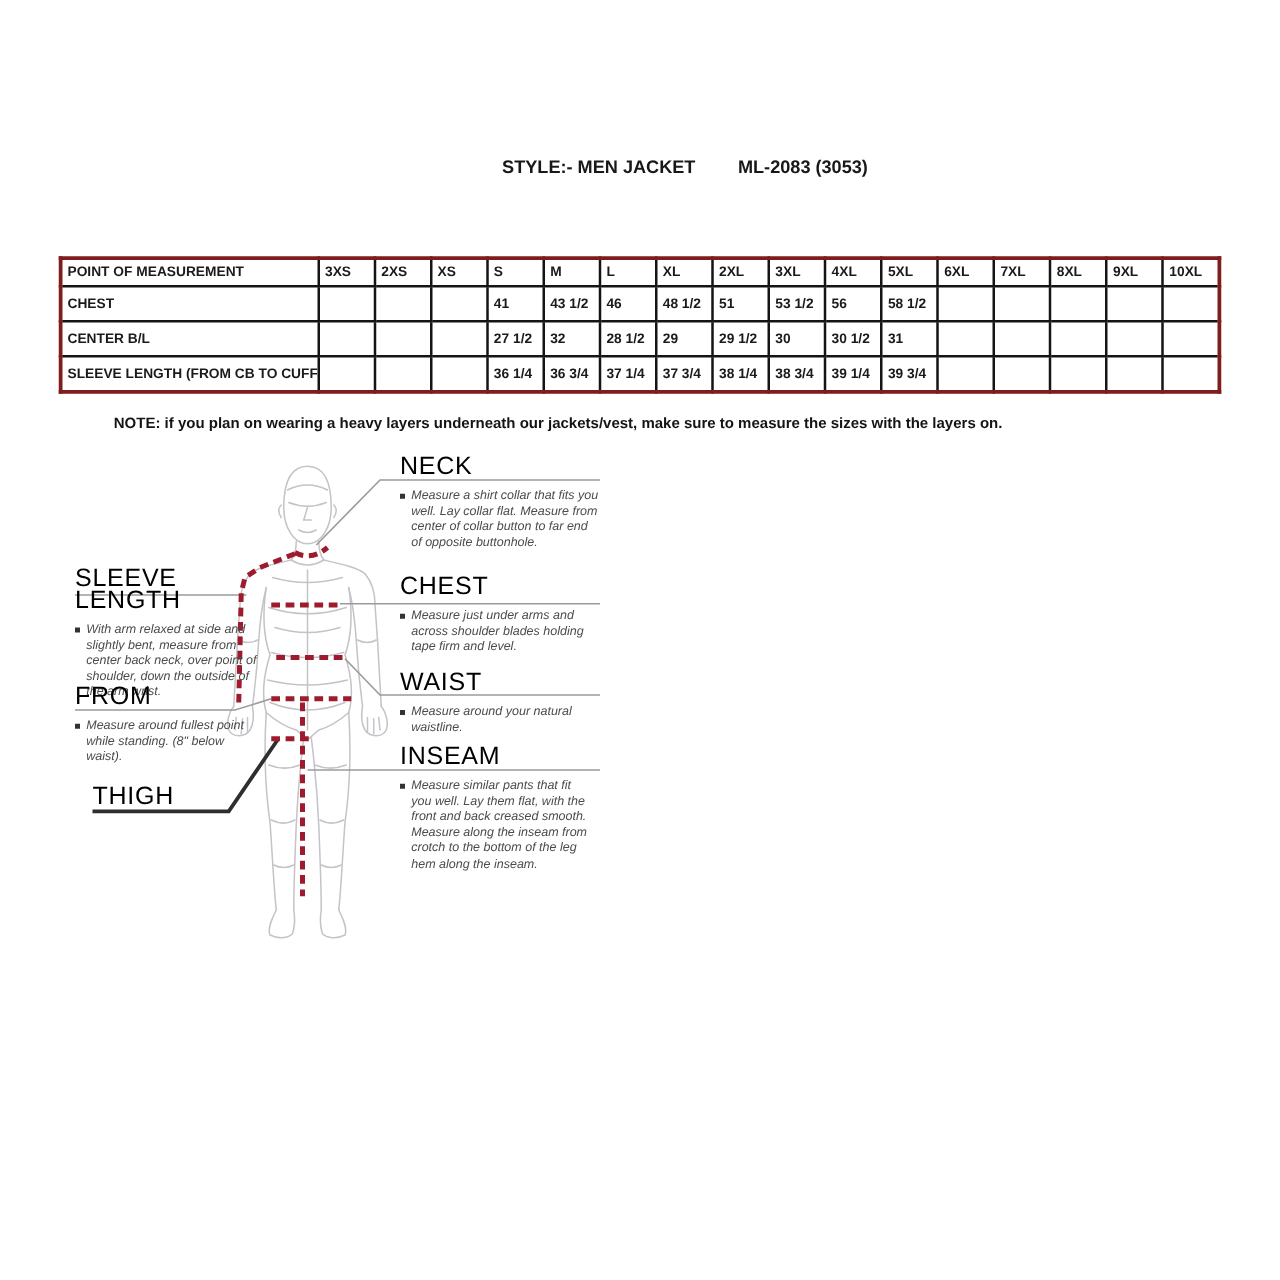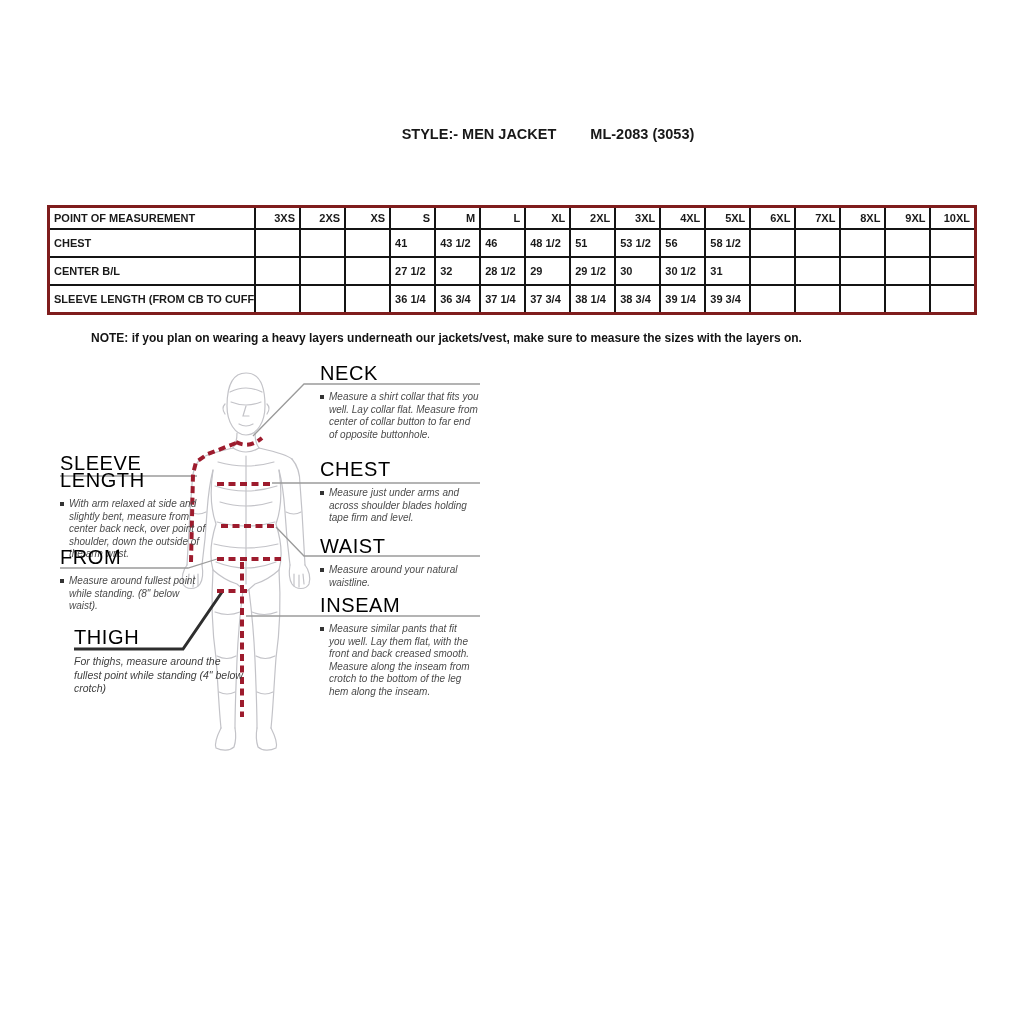--- a/index.html
+++ b/index.html
@@ -18,21 +18,21 @@
   
   table.size-table {
     position:absolute; left:47px; top:205px; width:930px;
     border-collapse:collapse; table-layout:fixed;
     border:3px solid #7f1d1d;
   }
   table.size-table th, table.size-table td {
     border:2px solid #141414; font-size:11px; padding:0 4px;
     white-space:nowrap; overflow:hidden; vertical-align:middle;
   }
-  table.size-table thead th { height:20px; font-weight:bold; text-align:right; }
+  table.size-table thead th { height:20px; font-weight:bold; text-align:left; }
   table.size-table thead th.poml { text-align:left; width:196px; }
   table.size-table tbody td { height:26px; text-align:left; font-weight:bold; }
   table.size-table tbody td.rowlabel { text-align:left; font-weight:bold; }
 
   
   .note {
     position:absolute; left:47px; top:331px; width:900px;
     font-size:12px; font-weight:bold; color:#141414;margin-left:44px;
   }
 
@@ -272,19 +272,16 @@
     </div>
     <div class="sec sec-seat">
       <h3>FROM</h3>
       <div class="txt">
           <span class="sq"></span>
         <p>Measure around fullest point while standing. (8" below waist).</p>
         </div>
     </div>
     <div class="sec sec-thigh">
       <h3>THIGH</h3>
-      <div class="txt">
-        <p>For thighs, measure around the fullest point while standing (4" below crotch)</p>
-        </div>
     </div>
 
   </div>
 </div>
 
 </body></html>

